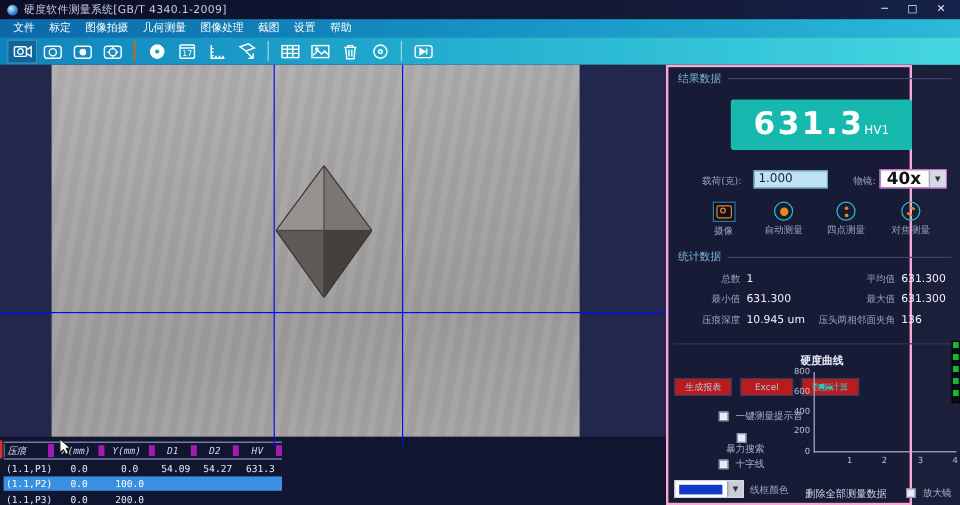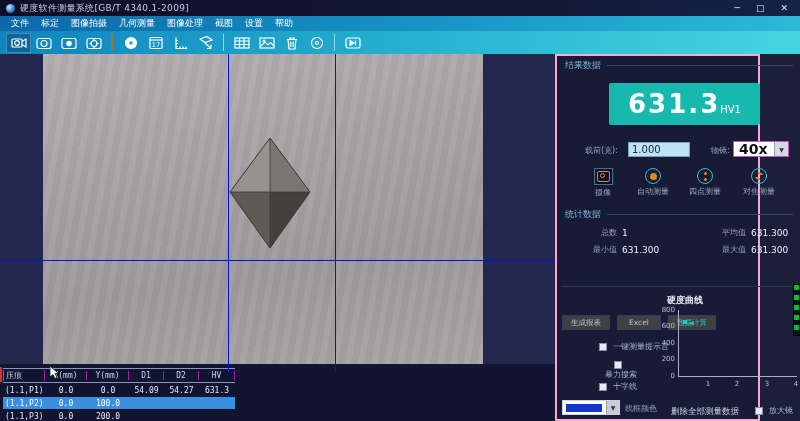--- a/index.html
+++ b/index.html
@@ -44,21 +44,21 @@
   .hline{position:absolute;left:0;top:260px;width:555px;height:1px;background:#0011ee;z-index:4;}
 
   
   .datatable{position:absolute;left:0;top:364px;width:555px;height:57px;background:#111530;
     font-family:"DejaVu Sans Mono",monospace;}
   .red-edge{position:absolute;left:0;top:3px;width:2px;height:15px;background:#d83030;}
   .tbl{position:absolute;left:3px;top:4px;width:232px;}
   .tr{display:flex;height:12px;align-items:center;}
   .tr.head{height:13px;border-top:1px solid #8a94c0;border-bottom:1px solid #8a94c0;
     color:#ccd4ec;font-size:8px;}
-  .tr.head .td{border-right:1px solid #a21caf;}
+  .tr.head .td{border-right:5px solid #a21caf;font-style:italic;}
   .tr.head .td:first-child{border-left:1px solid #6a74a0;}
   .td{box-sizing:border-box;text-align:center;overflow:hidden;white-space:nowrap;}
   .c0{width:42px;text-align:left;padding-left:2px;} .c1{width:42px;} .c2{width:42px;}
   .c3{width:35px;} .c4{width:35px;} .c5{width:36px;}
   .tr.row{color:#e6eaf6;font-size:8px;margin-top:1px;}
   .tr.row.selected{background:#3a8fe0;color:#fff;}
   .cursor-arrow{position:absolute;left:50px;top:2px;z-index:6;}
 
   
   .rightpanel{position:absolute;left:555px;top:54px;width:205px;height:367px;
@@ -92,21 +92,21 @@
   .ai-dots2{width:3px;height:3px;background:#e8871e;border-radius:50%;
     box-shadow:0 6px 0 #e8871e;margin-top:-6px;}
   .ai-focus{width:8px;height:8px;border:2px solid transparent;border-top-color:#e8871e;
     border-bottom-color:#e8871e;border-radius:50%;transform:rotate(25deg);box-sizing:border-box;}
   .stats{position:absolute;left:8px;top:168px;width:230px;}
   .s-row{display:flex;height:17px;align-items:center;}
   .s-label{color:#98a2bc;font-size:8px;text-align:right;white-space:nowrap;}
   .s-value{color:#eef2f8;font-size:9px;margin-left:5px;white-space:nowrap;}
   .lw1{width:52px;} .vw1{width:48px;} .lw2{width:76px;text-align:right;}
   .sec-divider{position:absolute;left:4px;top:230px;width:236px;height:1px;background:#2e3658;}
-  .tab-btn{position:absolute;top:259px;height:15px;background:#404040;border:1px solid #343c64;
+  .tab-btn{position:absolute;top:259px;height:15px;background:#b91c1c;border:1px solid #343c64;
     color:#b8c2d8;font-size:7.5px;display:flex;align-items:center;justify-content:center;
     box-sizing:border-box;white-space:nowrap;}
   .tab-btn.active{color:#2cc8c8;}
   .chk-row{position:absolute;display:flex;align-items:center;}
   .chk-box{width:8px;height:8px;background:#e8ecf4;border:1px solid #8a90a8;box-sizing:border-box;}
   .chk-label{color:#aab4cc;font-size:8px;margin-left:6px;white-space:nowrap;}
   .color-select{position:absolute;left:5px;top:344px;width:58px;height:15px;background:#fff;
     border:1px solid #d0d4e0;box-sizing:border-box;display:flex;align-items:center;}
   .color-swatch{width:36px;height:8px;background:#1238cc;margin-left:3px;}
   .color-arrow{margin-left:auto;width:12px;height:100%;background:#c8ccd8;color:#333;font-size:6px;
@@ -358,20 +358,26 @@
         <div class="s-value vw1">1</div>
         <div class="s-label lw2">平均值</div>
         <div class="s-value">631.300</div>
       </div>
       <div class="s-row">
         <div class="s-label lw1">最小值</div>
         <div class="s-value vw1">631.300</div>
         <div class="s-label lw2">最大值</div>
         <div class="s-value">631.300</div>
       </div>
+      <div class="s-row">
+        <div class="s-label lw1">压痕深度</div>
+        <div class="s-value vw1">10.945 um</div>
+        <div class="s-label lw2">压头两相邻面夹角</div>
+        <div class="s-value">136</div>
+      </div>
     </div>
 
     <div class="sec-divider"></div>
 
     <div class="tab-btn" style="left:5px;width:48px;">生成报表</div>
     <div class="tab-btn" style="left:60px;width:44px;">Excel</div>
     <div class="tab-btn active" style="left:111px;width:48px;">数据计算</div>
 
     <div class="chk-row" style="left:42px;top:285px;">
       <div class="chk-box"></div>

